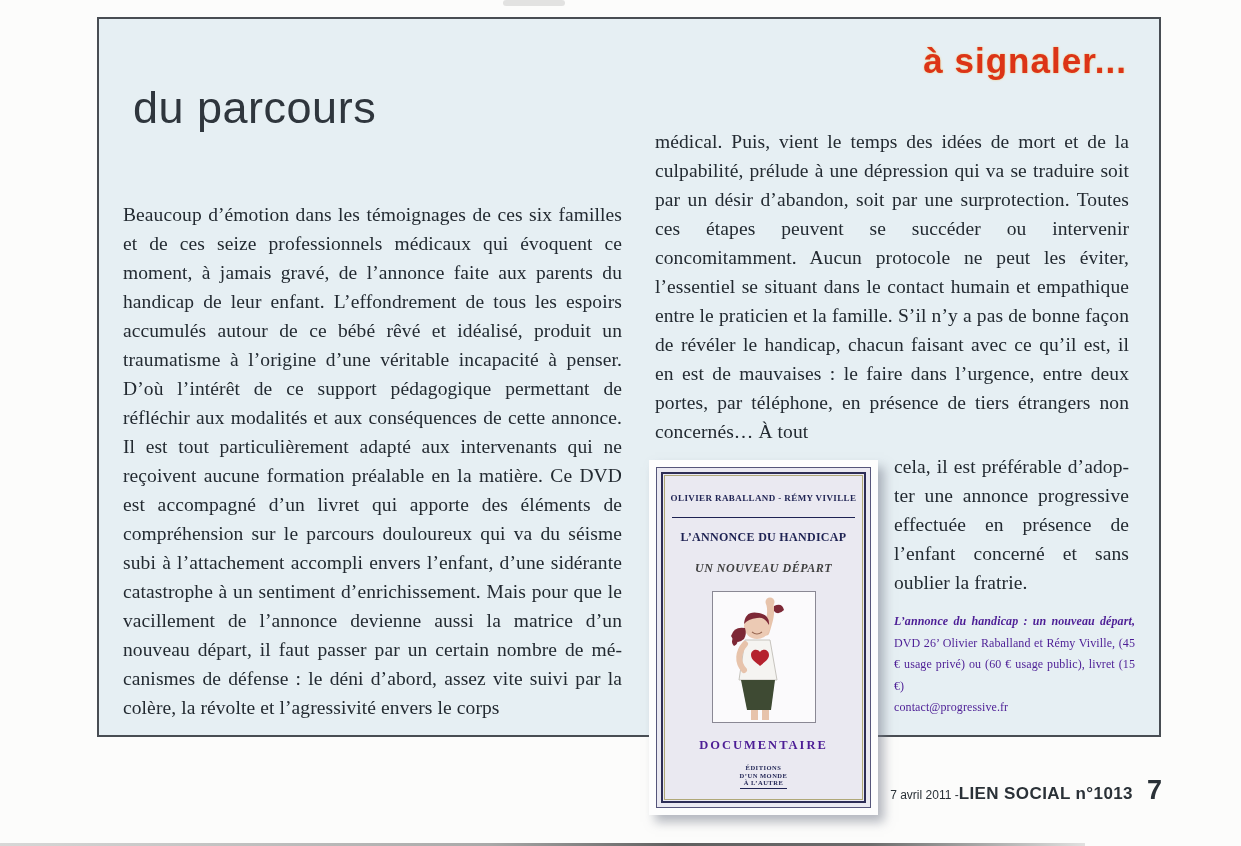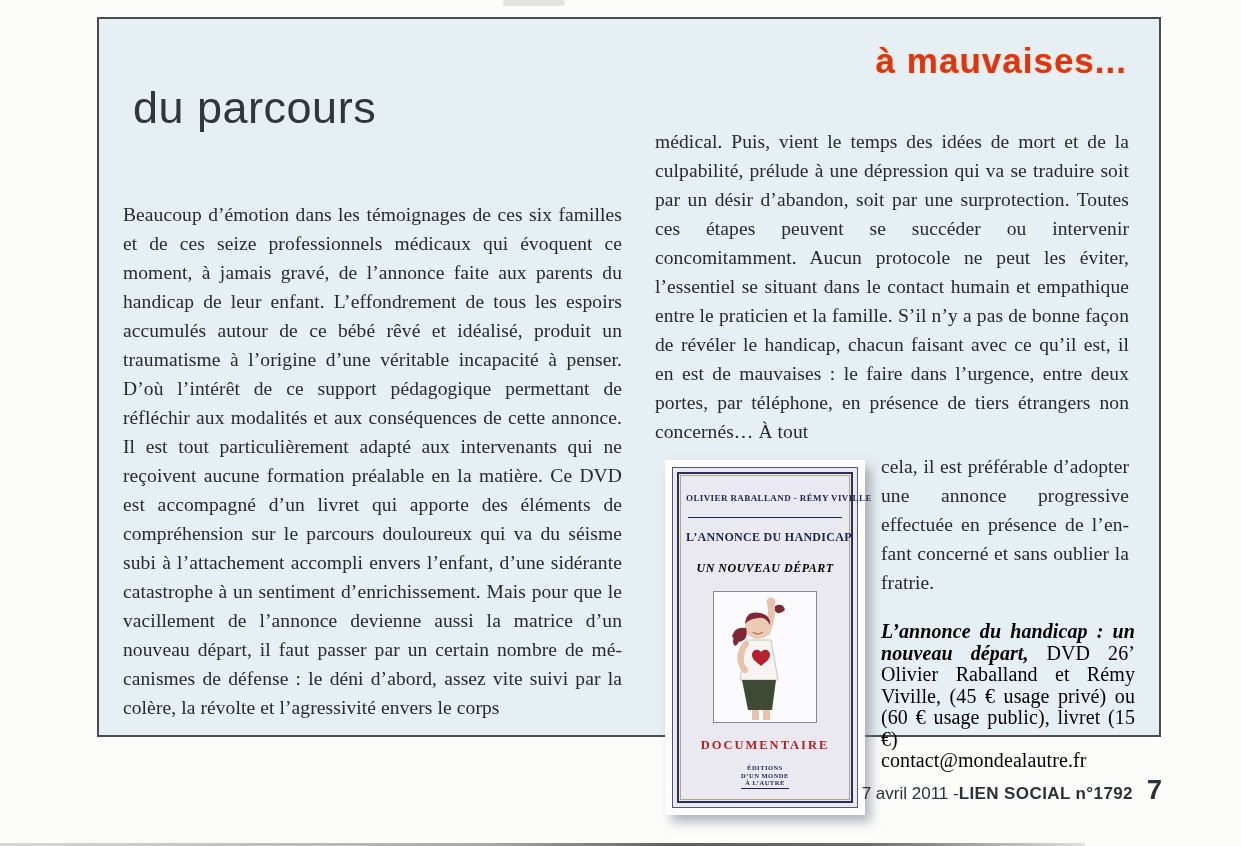--- a/index.html
+++ b/index.html
@@ -24,21 +24,21 @@
   }
   .body-serif{
     font-family:"Liberation Serif","DejaVu Serif",serif;
     font-size:19.5px;line-height:29px;color:#232a31;
     text-align:justify;letter-spacing:0.1px;
   }
   .left-col{position:absolute;left:24px;top:181px;width:499px;}
   .right-col{position:absolute;left:550px;top:102px;width:486px;}
   .right-col p{margin:6px;}
   .cover-float{
-    float:left;width:200px;margin:8px 16px 4px 16px;
+    float:left;width:229px;margin:8px 16px 4px 0;
   }
   .cover-mat{
     background:#fdfdfd;padding:7px;
     box-shadow:6px 7px 10px rgba(120,125,140,0.55);
   }
   .cover-card{
     background:#eae9f1;border:1px solid #55557a;padding:4px;
   }
   .cover-card-inner{
     border:2px solid #2d2d56;padding:1px;
@@ -49,69 +49,69 @@
   .cover-authors{
     font-size:9px;font-weight:bold;color:#1e2253;
     text-transform:uppercase;letter-spacing:0.4px;white-space:nowrap;
   }
   .cover-rule{border:none;border-top:1px solid #1e2253;margin:4px 2px 5px 2px;}
   .cover-title{
     font-size:12px;font-weight:bold;color:#1e2253;
     text-transform:uppercase;letter-spacing:0.3px;white-space:nowrap;
   }
   .cover-subtitle{
-    font-size:12px;font-weight:bold;font-style:italic;color:#000000;
+    font-size:12px;font-weight:bold;font-style:italic;color:#404040;
     text-transform:uppercase;letter-spacing:0.5px;margin-top:2px;
   }
   .cover-illus{
     width:102px;height:130px;margin:8px auto 8px auto;
     background:#fbfafc;border:1px solid #8a8894;
   }
   .cover-genre{
-    font-size:12.5px;font-weight:bold;color:#b91c1c;
+    font-size:12.5px;font-weight:bold;color:#4c1d95;
     text-transform:uppercase;letter-spacing:2px;
   }
   .cover-logo{
     display:inline-block;margin-top:4px;padding-bottom:1px;
     border-bottom:1px solid #1e2253;
     font-size:6.5px;font-weight:bold;color:#1e2253;
     text-transform:uppercase;line-height:7.5px;letter-spacing:0.5px;
   }
   .caption{
-    margin-top:24px;font-size:20px;line-height:21.5px;color:#000000;
+    margin-top:14px;font-size:12px;line-height:21.5px;color:#4c1d95;
   }
   .caption .cap-main{text-align:justify;margin:0;}
   .caption .bold-it{font-weight:bold;font-style:italic;}
   .caption .cap-line{margin:0;}
   .footer{
     position:absolute;top:775px;right:79px;
     display:flex;align-items:baseline;color:#2a3137;
   }
-  .footer .f-date{font-size:17px;margin-left:41px;}
+  .footer .f-date{font-size:12px;margin-left:41px;}
   .footer .f-mag{font-size:17px;font-weight:bold;letter-spacing:0.4px;}
   .footer .f-page{font-size:27px;font-weight:bold;margin-left:14px;}
   .scan-line-bottom{
     position:absolute;left:0;bottom:0;width:1085px;height:3px;
     background:linear-gradient(to right,
       rgba(70,70,70,0.20),rgba(45,45,45,0.40) 45%,
       rgba(30,30,30,0.70) 62%,rgba(30,30,30,0.65) 80%,rgba(70,70,70,0.15));
   }
   .scan-smudge-top{
     position:absolute;left:503px;top:0;width:62px;height:6px;
     background:rgba(110,110,110,0.18);border-radius:3px;
   }
 </style>
 </head>
 <body>
 
 <div class="scan-smudge-top"></div>
 
 <div class="panel">
 
-  <div class="badge">à mauvaises...</div>
+  <div class="badge">à signaler...</div>
 
   <div class="title">
     <div>du parcours</div>
   </div>
 
   <div class="left-col body-serif">
     <p style="margin:0;">Beaucoup d’émotion dans les témoignages de ces six familles et de ces seize professionnels médicaux qui évoquent ce moment, à jamais gravé, de l’annonce faite aux parents du handicap de leur enfant. L’effon­drement de tous les espoirs accumulés autour de ce bébé rêvé et idéalisé, produit un traumatisme à l’ori­gine d’une véritable incapacité à penser. D’où l’intérêt de ce support pédagogique permettant de réfléchir aux modalités et aux conséquences de cette annonce. Il est tout particulièrement adapté aux intervenants qui ne reçoivent aucune formation préalable en la matière. Ce DVD est accompagné d’un livret qui apporte des éléments de compréhension sur le parcours doulou­reux qui va du séisme subi à l’attachement accompli envers l’enfant, d’une sidérante catastrophe à un sen­timent d’enrichissement. Mais pour que le vacillement de l’annonce devienne aussi la matrice d’un nouveau départ, il faut passer par un certain nombre de mé­canismes de défense : le déni d’abord, assez vite suivi par la colère, la révolte et l’agressivité envers le corps</p>
   </div>
 
   <div class="right-col body-serif">
@@ -167,25 +167,25 @@
             </div>
           </div>
         </div>
       </div>
     </div>
 
     <p>cela, il est préférable d’adop­ter une annonce progressive effectuée en présence de l’en­fant concerné et sans oublier la fratrie.</p>
 
     <div class="caption">
       <p class="cap-main"><span class="bold-it">L’annonce du handicap : un nouveau départ,</span><span> DVD 26’ Olivier Raballand et Rémy Viville, (45 € usage privé) ou (60 € usage public), livret (15 €)</span></p>
-      <p class="cap-line">contact@mondealautre.fr</p>
+      <p class="cap-line">contact@progressive.fr</p>
     </div>
   </div>
 
 </div>
 
 <div class="footer">
   <span class="f-date">7 avril 2011 - </span>
-  <span class="f-mag">LIEN SOCIAL n°1792</span>
+  <span class="f-mag">LIEN SOCIAL n°1013</span>
   <span class="f-page">7</span>
 </div>
 
 <div class="scan-line-bottom"></div>
 
 </body></html>

